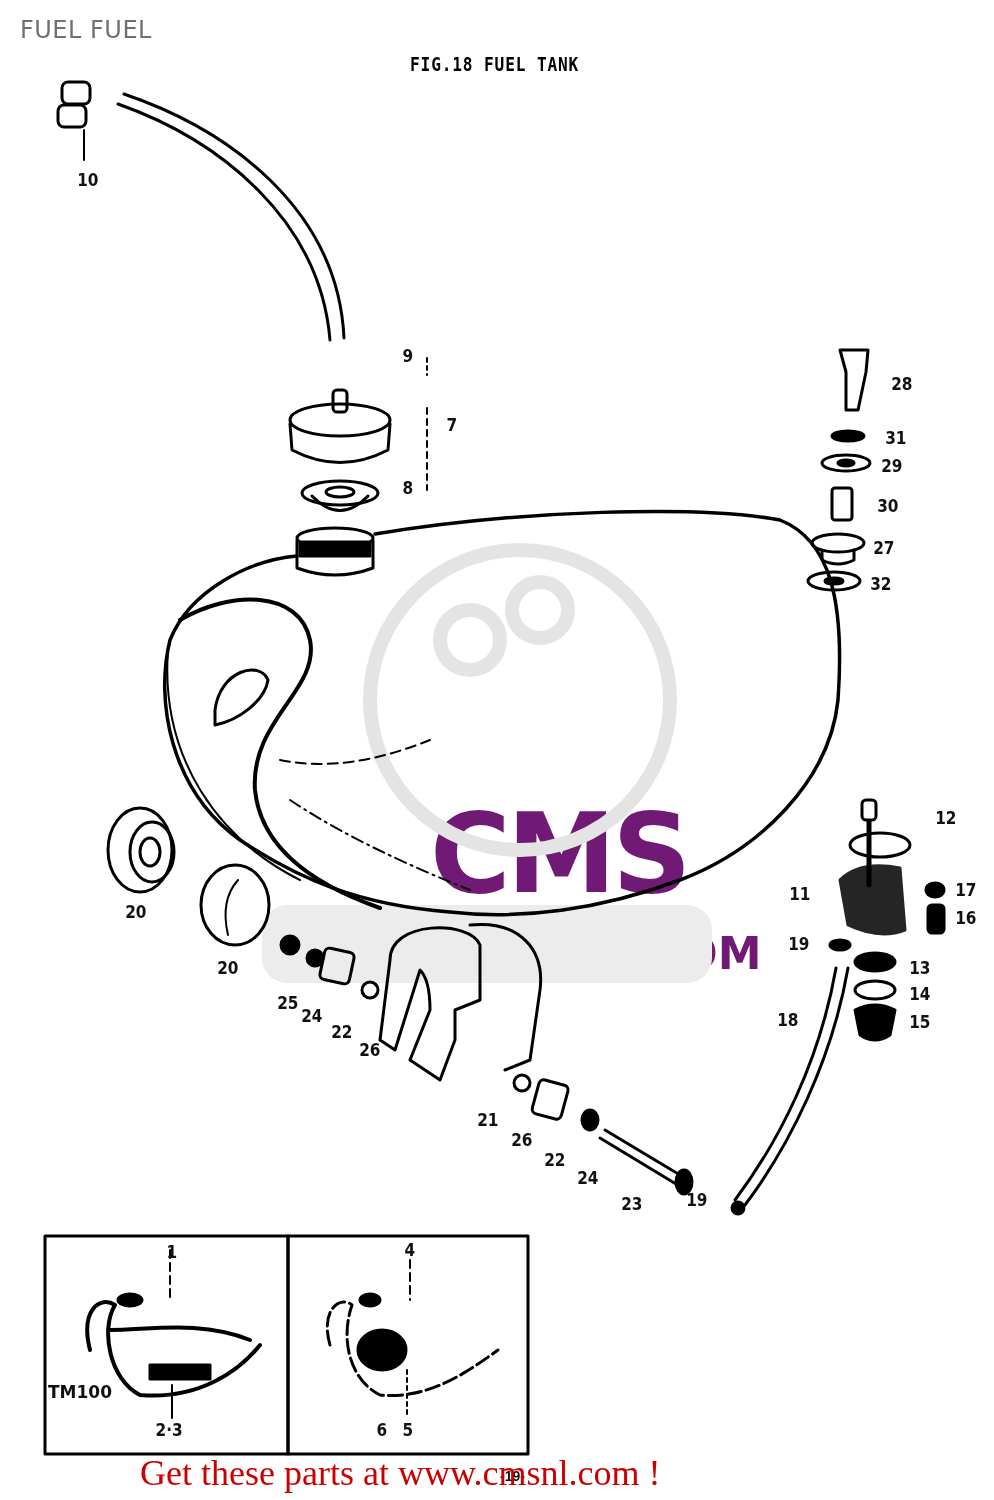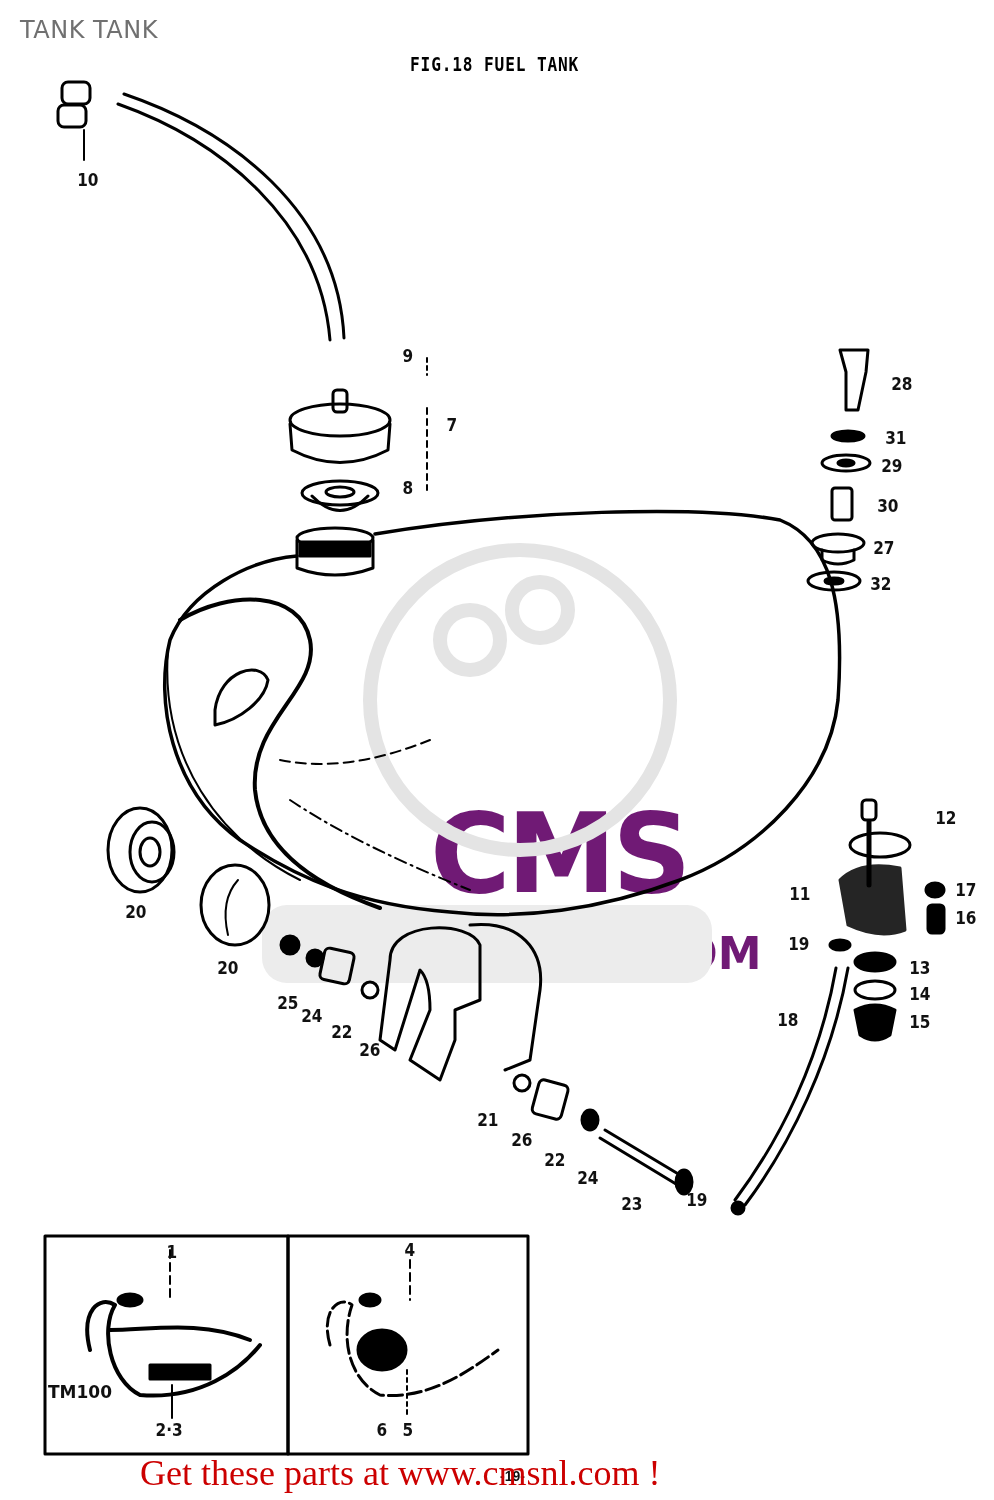--- a/index.html
+++ b/index.html
@@ -9,21 +9,21 @@
   svg.diagram { position:absolute; left:0; top:0; }
   .lbl { position:absolute; font-weight:bold; font-size:17px; color:#111; font-family:"DejaVu Sans", sans-serif; transform:scaleX(0.9); }
   .wm { position:absolute; color:#701a75; font-weight:bold; font-family:"DejaVu Sans", sans-serif; }
   .footer-model { position:absolute; left:48px; top:1382px; font-size:17px; font-weight:bold; color:#111; font-family:"DejaVu Sans", sans-serif; }
   .footer-page { position:absolute; left:500px; top:1468px; font-size:14px; font-weight:bold; color:#111; }
   .promo { position:absolute; left:140px; top:1452px; font-size:36px; color:#cc0000; font-family:Liberation Serif, serif; white-space:nowrap; }
 </style>
 </head>
 <body>
 
-<div class="page-title">TANK TANK</div>
+<div class="page-title">FUEL FUEL</div>
 <div class="fig-title">FIG.18  FUEL TANK</div>
 
 <div class="wm" style="left:430px;top:790px;font-size:110px;letter-spacing:-4px;">CMS</div>
 <div class="wm" style="left:300px;top:928px;font-size:44px;">WWW.CMSNL.COM</div>
 
 <svg class="diagram" width="994" height="1500" viewBox="0 0 994 1500" fill="none" stroke="#000" stroke-width="3" stroke-linecap="round" stroke-linejoin="round">
 
   <g stroke="#e4e4e4" stroke-width="14">
     <circle cx="520" cy="700" r="150"></circle>
     <circle cx="470" cy="640" r="30"></circle>

